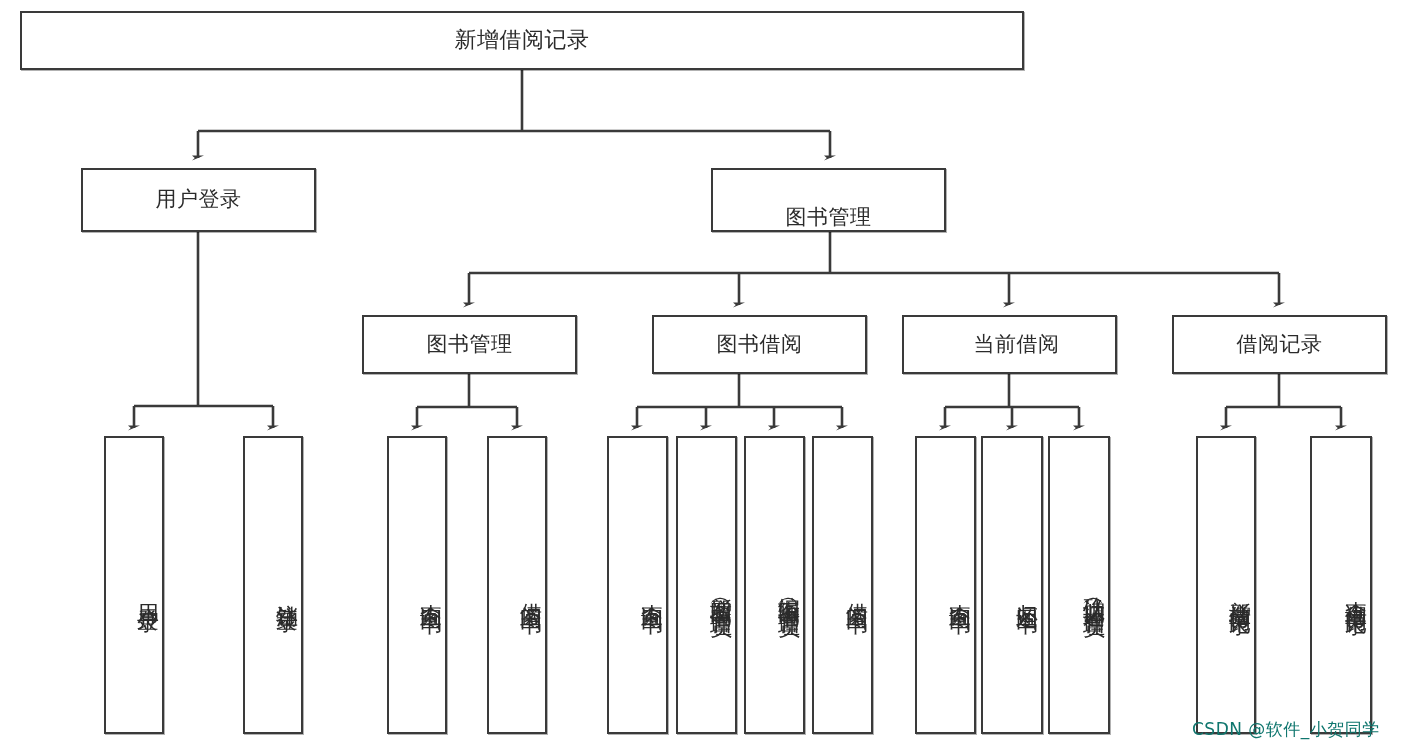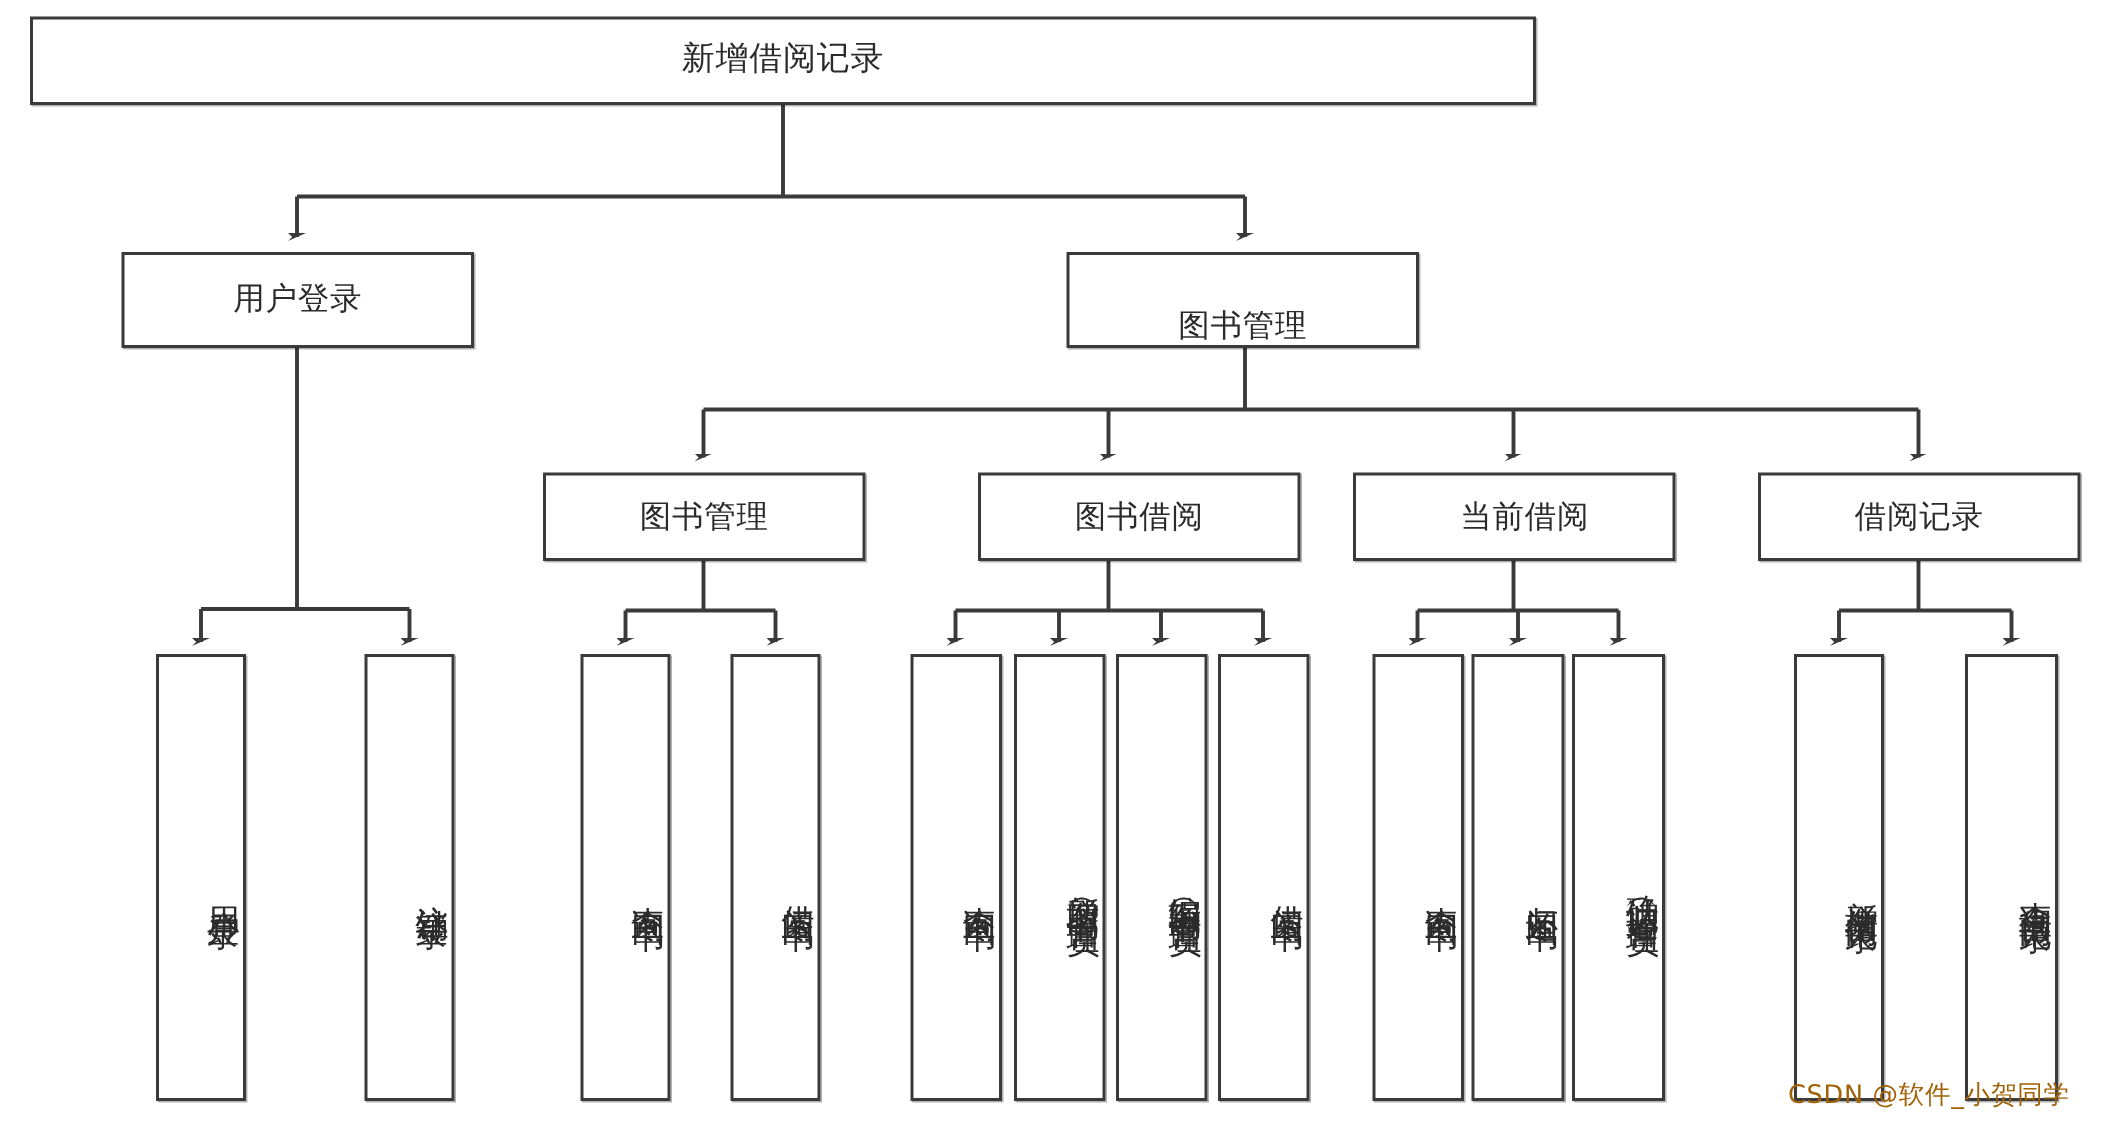--- a/index.html
+++ b/index.html
@@ -55,21 +55,21 @@
     writing-mode: vertical-rl;
     text-orientation: upright;
     display: block;
   }
   #root-node {
     font-size: 22px;
   }
   .watermark {
     position: absolute;
     font-size: 17px;
-    color: #a16207;
+    color: #0f766e;
     white-space: nowrap;
     letter-spacing: 0.5px;
   }
 </style>
 </head>
 <body>
 
 <div id="canvas">
 
   <svg class="edges" viewBox="0 0 1405 747" xmlns="http://www.w3.org/2000/svg">

